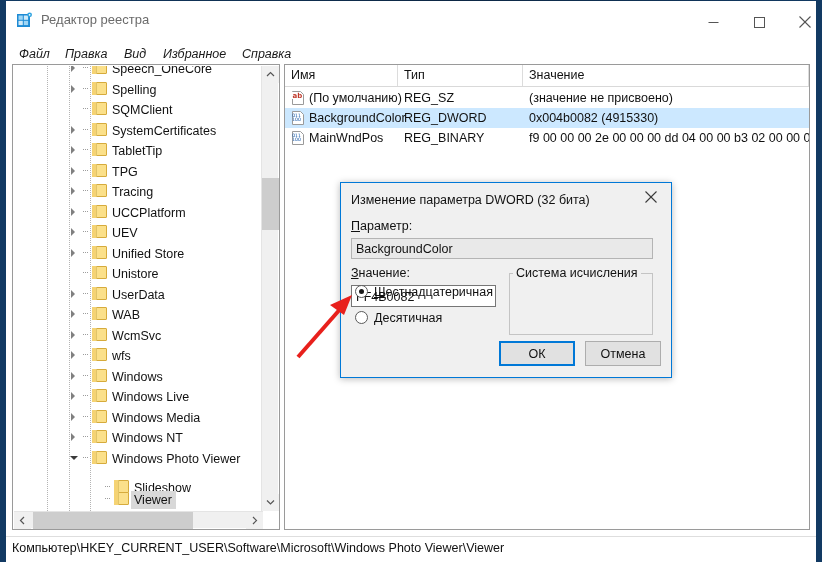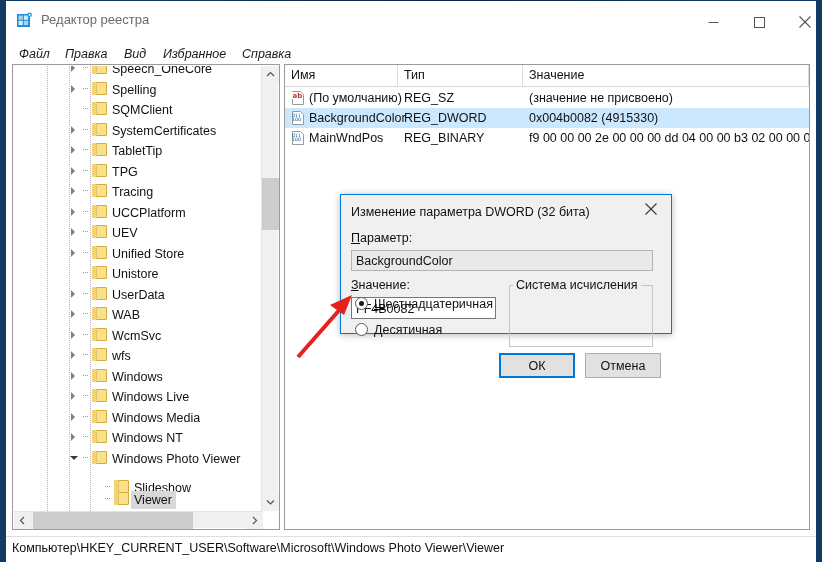--- a/index.html
+++ b/index.html
@@ -152,21 +152,21 @@
   #statusbar {
     position:absolute; left:6px; top:536px; width:810px; height:35px;
     background:#ffffff; border-top:1px solid #dedede;
   }
   #status-text {
     position:absolute; left:6px; top:4px; font-size:12.5px; color:#111;
     white-space:nowrap;
   }
   
   #dialog {
-    position:absolute; left:340px; top:194px; width:332px; height:140px;
+    position:absolute; left:340px; top:182px; width:332px; height:196px;
     background:#f0f0f0; border:1px solid #0078d7;
     box-shadow: 0 1px 7px rgba(0,0,0,0.28);
     text-decoration: underline;
   }
   #dlg-title {
     position:absolute; left:10px; top:10px; font-size:12.5px; color:#111;
     white-space:nowrap;
   }
   #dlg-close {
     position:absolute; right:0px; top:0px; width:40px; height:28px;

